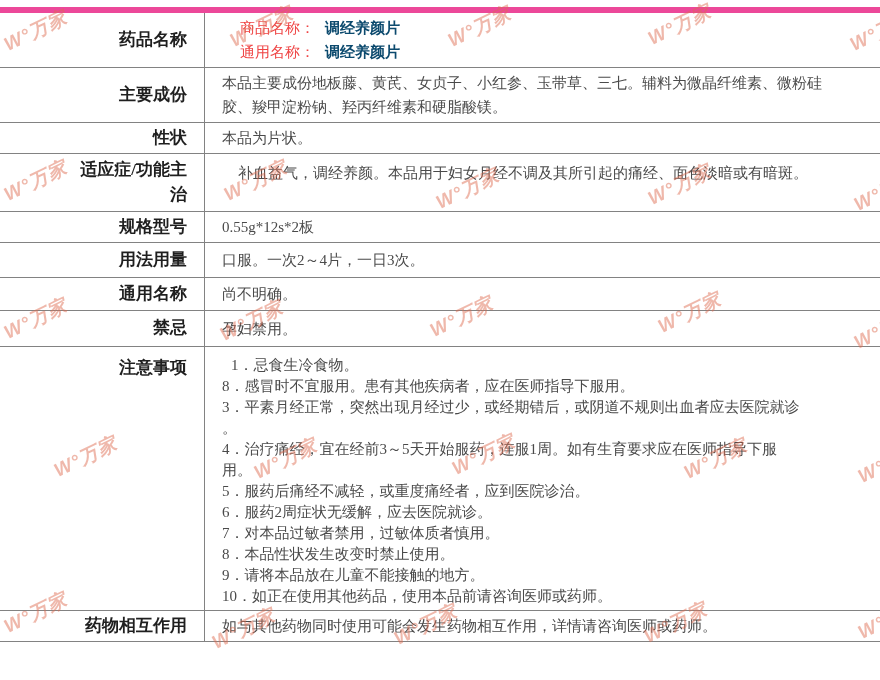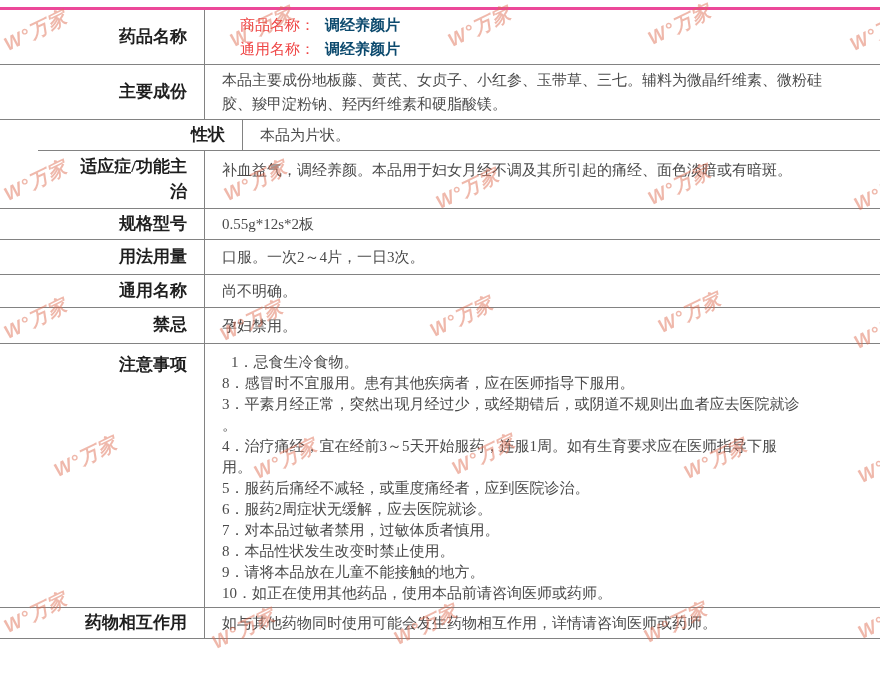--- a/index.html
+++ b/index.html
@@ -4,41 +4,41 @@
 <style>
   html,body { margin:0; padding:0; background:#ffffff; }
   .page {
     position:relative; width:880px; height:680px; overflow:hidden;
     background:#ffffff;
     font-family:"Liberation Serif","DejaVu Serif",serif;
   }
   
   .tbl {
     position:absolute; left:0; top:7px; width:880px;
-    border-top:3px solid #ec4899;
+    border-top:6px solid #ec4899;
   }
   .row { display:flex; border-bottom:1px solid #828282; }
   .label-cell {
     box-sizing:border-box; width:205px; flex:0 0 205px;
     border-right:1px solid #828282;
     display:flex; align-items:center; justify-content:flex-end;
     text-align:right;
     padding:2px 17px 2px 70px;
     font-size:17px; font-weight:bold; color:#1f1f1f; line-height:1.45;
   }
   .value-cell {
     box-sizing:border-box; flex:1 1 auto;
     display:flex; flex-direction:column; justify-content:center;
     padding:3px 14px 3px 17px;
     font-size:15px; color:#4a4a4a; line-height:24px;
   }
   .r1 { min-height:49px; }
   .r2 { min-height:53px; }
-  .r3 { min-height:30px;margin-left:38px; }
-  .r4 { min-height:57px; }
+  .r3 { min-height:30px; }
+  .r4 { min-height:57px;gap:16px; }
   .r5 { min-height:28px; }
   .r6 { min-height:34px;font-family:Liberation Serif, serif; }
   .r7 { min-height:32px; }
   .r8 { min-height:35px; }
   .r9 { min-height:248px; }
   .r10 { min-height:30px; }
   .r4 .value-cell { justify-content:flex-start; padding-top:7px; }
   .r9 .label-cell { align-items:flex-start; padding-top:9px; }
   .r9 .value-cell { justify-content:flex-start; padding-top:8px; line-height:21px; }
   .name-line { white-space:nowrap; }

